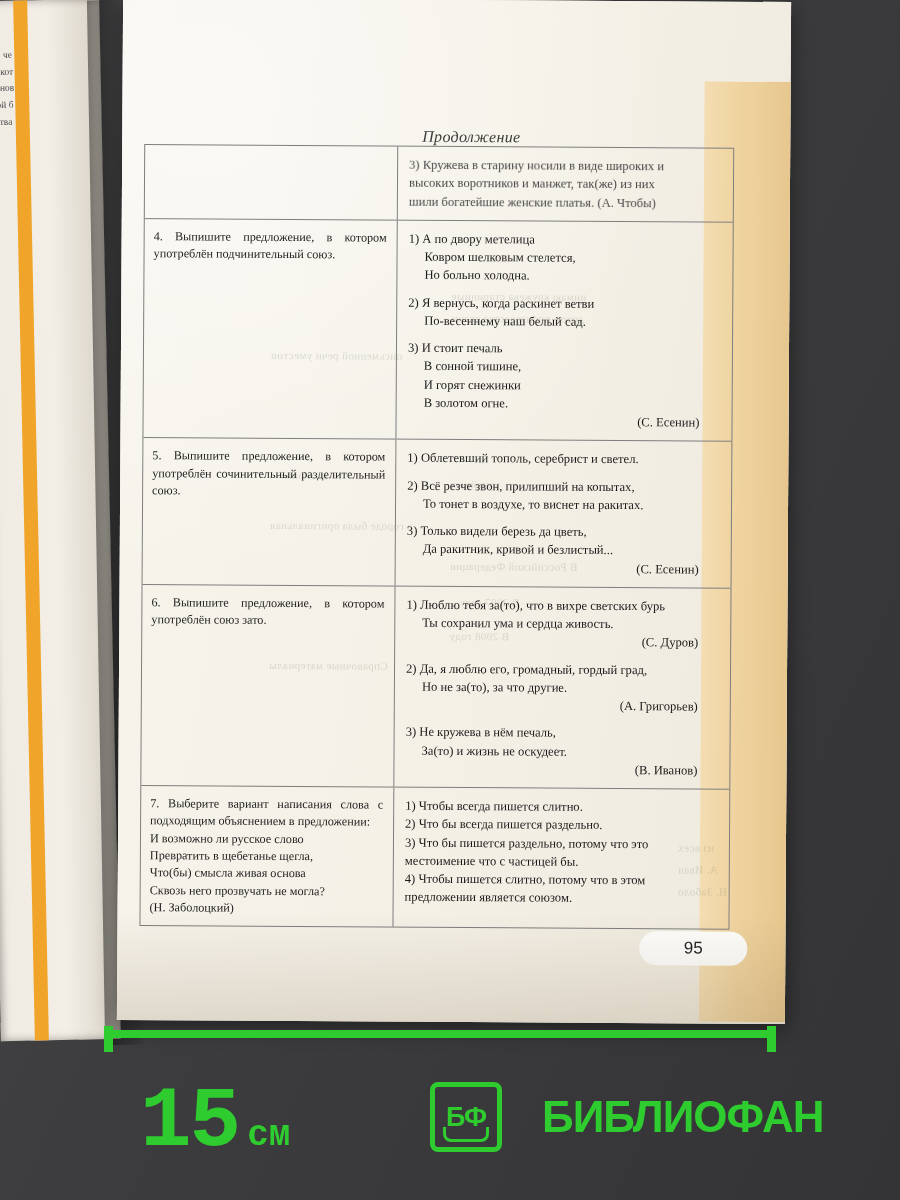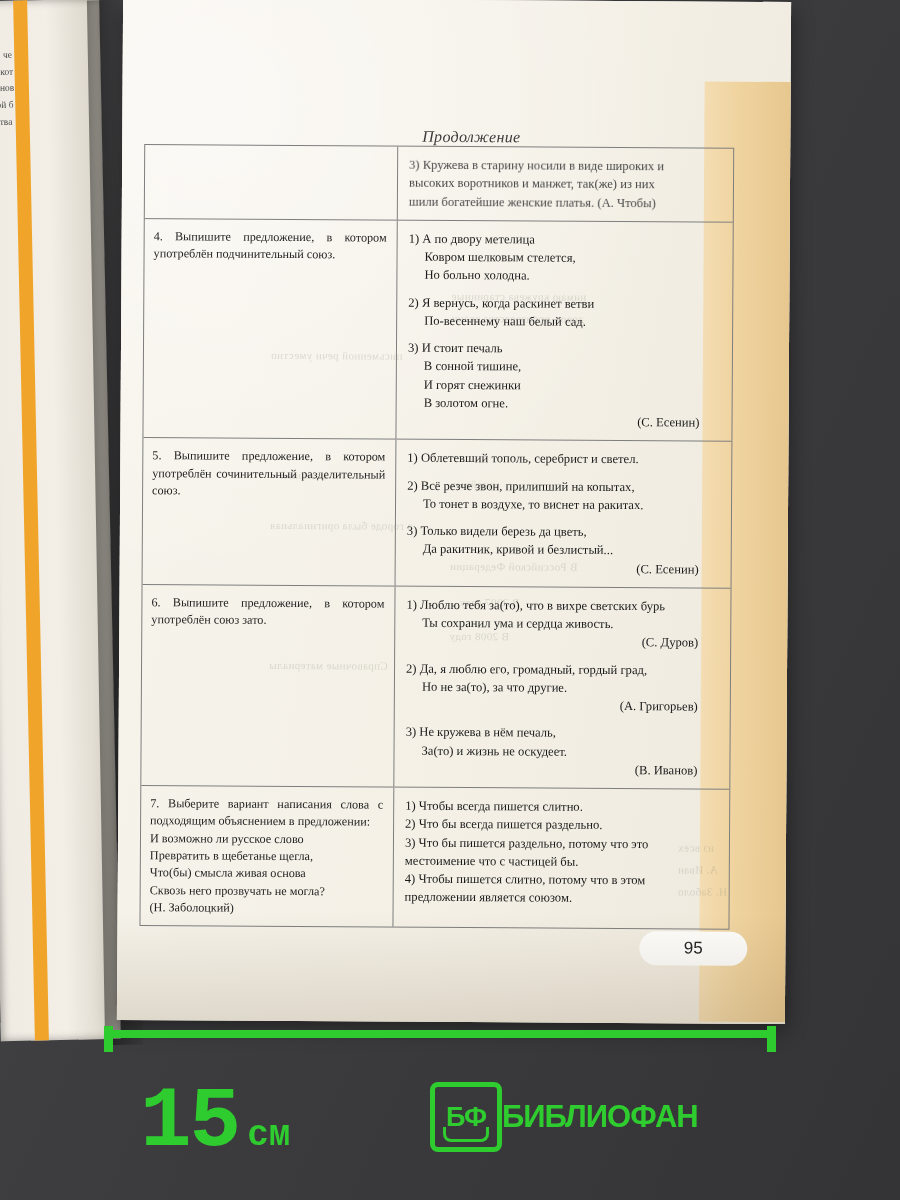--- a/index.html
+++ b/index.html
@@ -245,21 +245,21 @@
   }
   .brand .logo::after {
     content: "";
     position: absolute;
     left: 8px; right: 8px; bottom: 5px;
     height: 12px;
     border: 3px solid #2fcc2f;
     border-top: none;
     border-radius: 0 0 8px 8px;
   }
-  .brand .word { font-size: 31px; letter-spacing: -1px; }
+  .brand .word { font-size: 44px; letter-spacing: -1px; margin-left: 40px; }
 </style>
 </head>
 <body>
 
 <div class="scene">
 
   <div class="left-page">
     <div class="left-page-strip"></div>
     <div class="left-text">ьше. чений котор нноватной бщества</div>
   </div>

